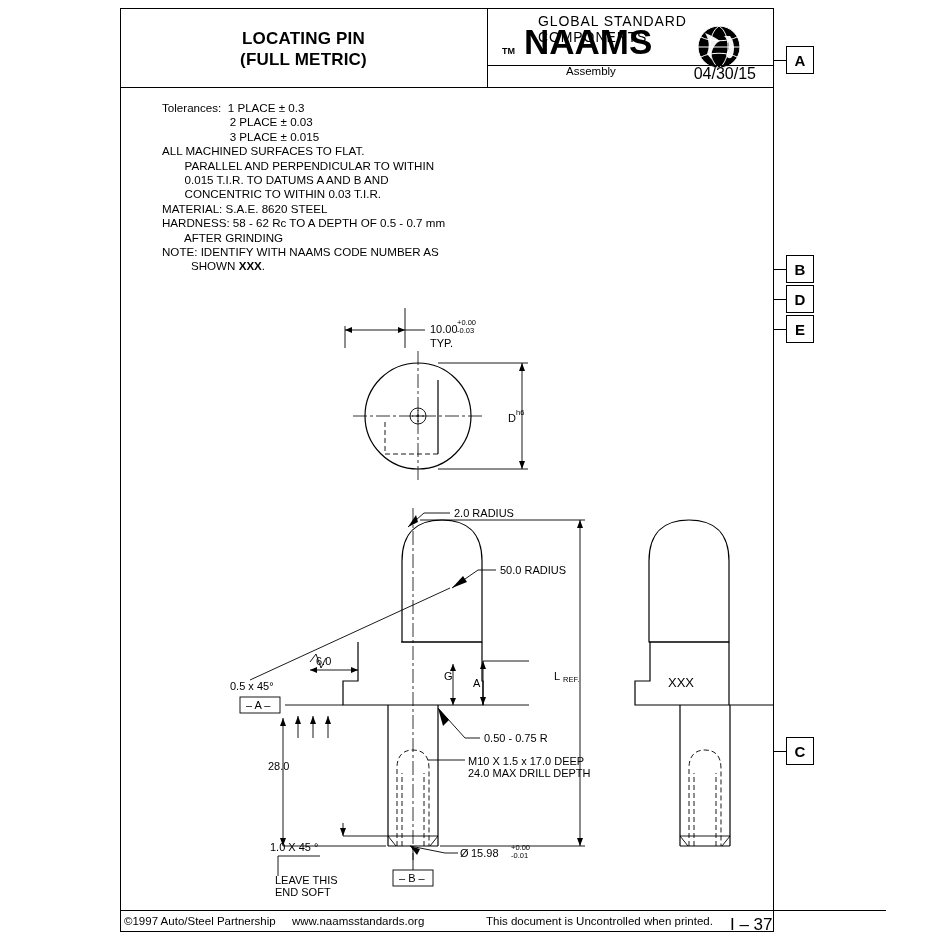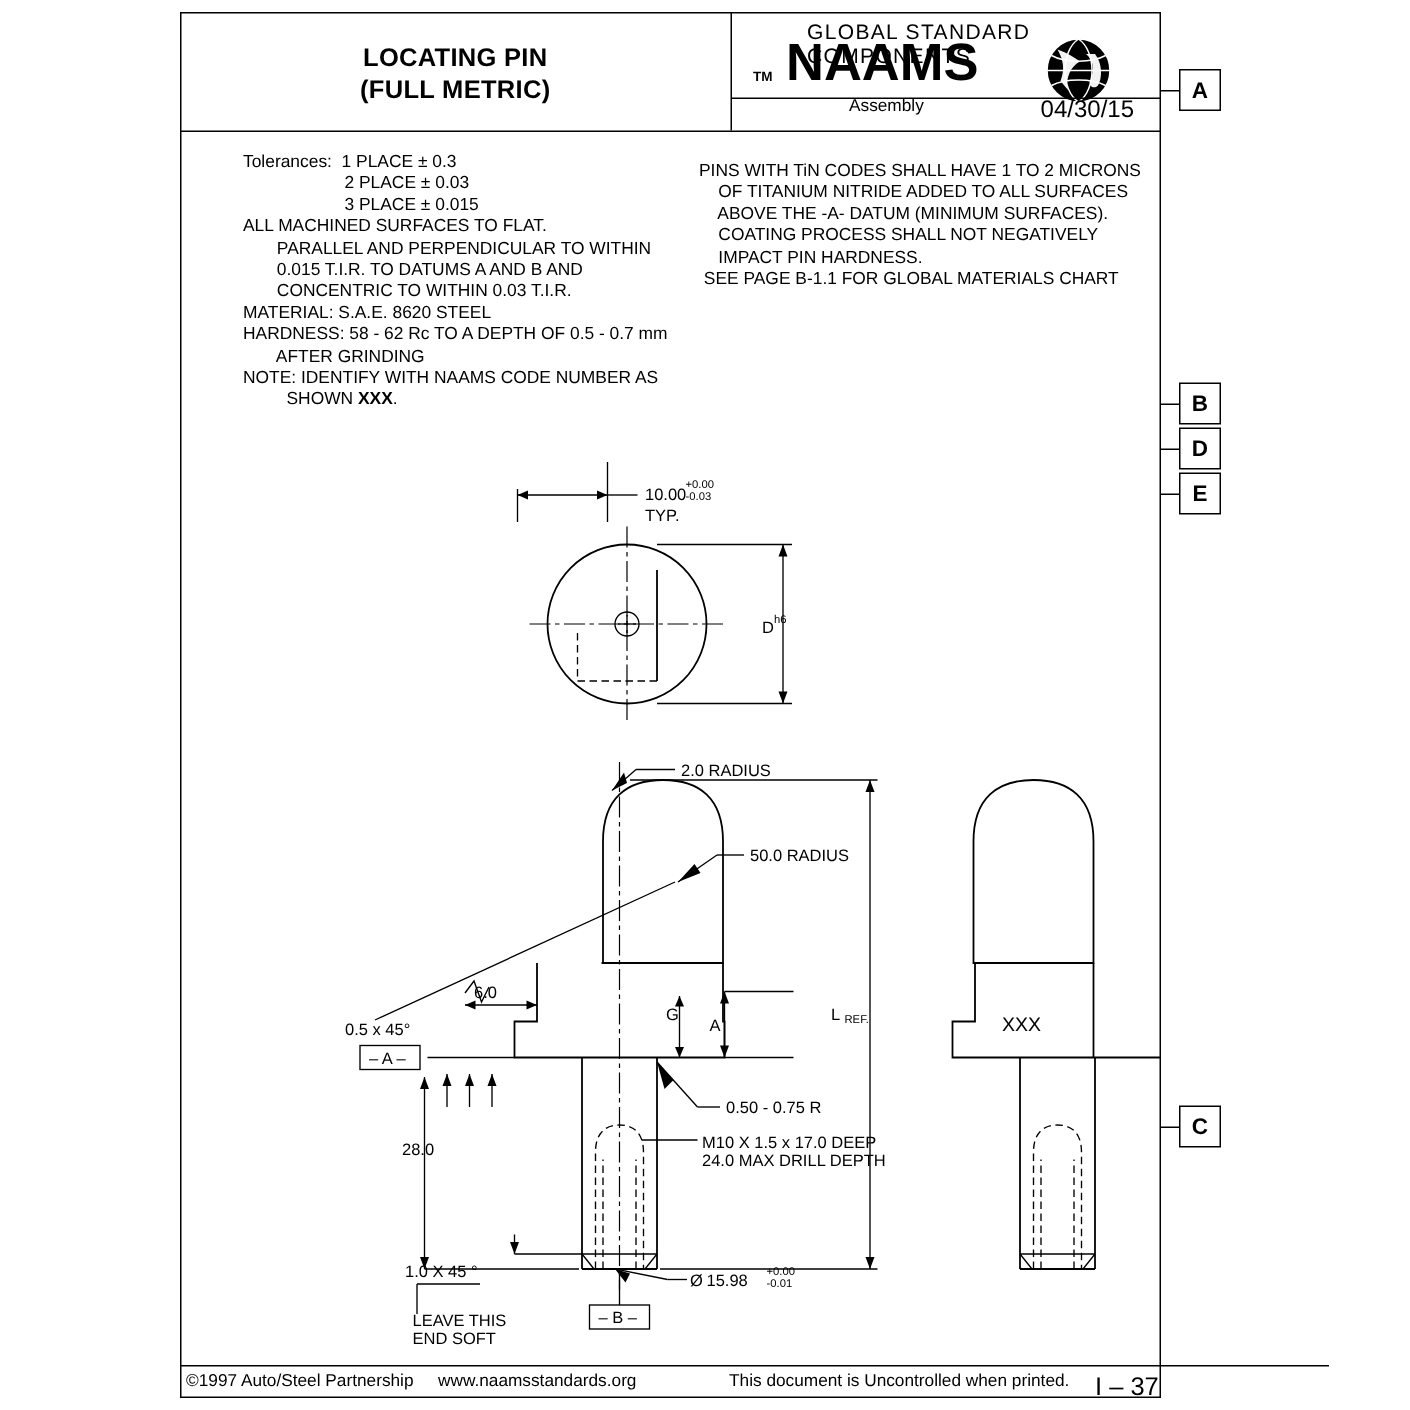--- a/index.html
+++ b/index.html
@@ -221,26 +221,20 @@
 ALL MACHINED SURFACES TO FLAT.
        PARALLEL AND PERPENDICULAR TO WITHIN
        0.015 T.I.R. TO DATUMS A AND B AND
        CONCENTRIC TO WITHIN 0.03 T.I.R.
 MATERIAL: S.A.E. 8620 STEEL
 HARDNESS: 58 - 62 Rc TO A DEPTH OF 0.5 - 0.7 mm
        AFTER GRINDING
 NOTE: IDENTIFY WITH NAAMS CODE NUMBER AS
          SHOWN </span><b class="code">XXX</b><span>.</span></div>
 
-  <div class="notes-right">PINS WITH TiN CODES SHALL HAVE 1 TO 2 MICRONS
-    OF TITANIUM NITRIDE ADDED TO ALL SURFACES
-    ABOVE THE -A- DATUM (MINIMUM SURFACES).
-    COATING PROCESS SHALL NOT NEGATIVELY
-    IMPACT PIN HARDNESS.
- SEE PAGE B-1.1 FOR GLOBAL MATERIALS CHART</div>
 
   <svg class="draw" viewBox="0 0 654 924">
 
     <g>
 
       <line class="ctr" x1="233" y1="408" x2="363" y2="408"></line>
       <line class="ctr" x1="298" y1="343" x2="298" y2="473"></line>
 
       <circle class="ln med" cx="298" cy="408" r="53"></circle>
 

